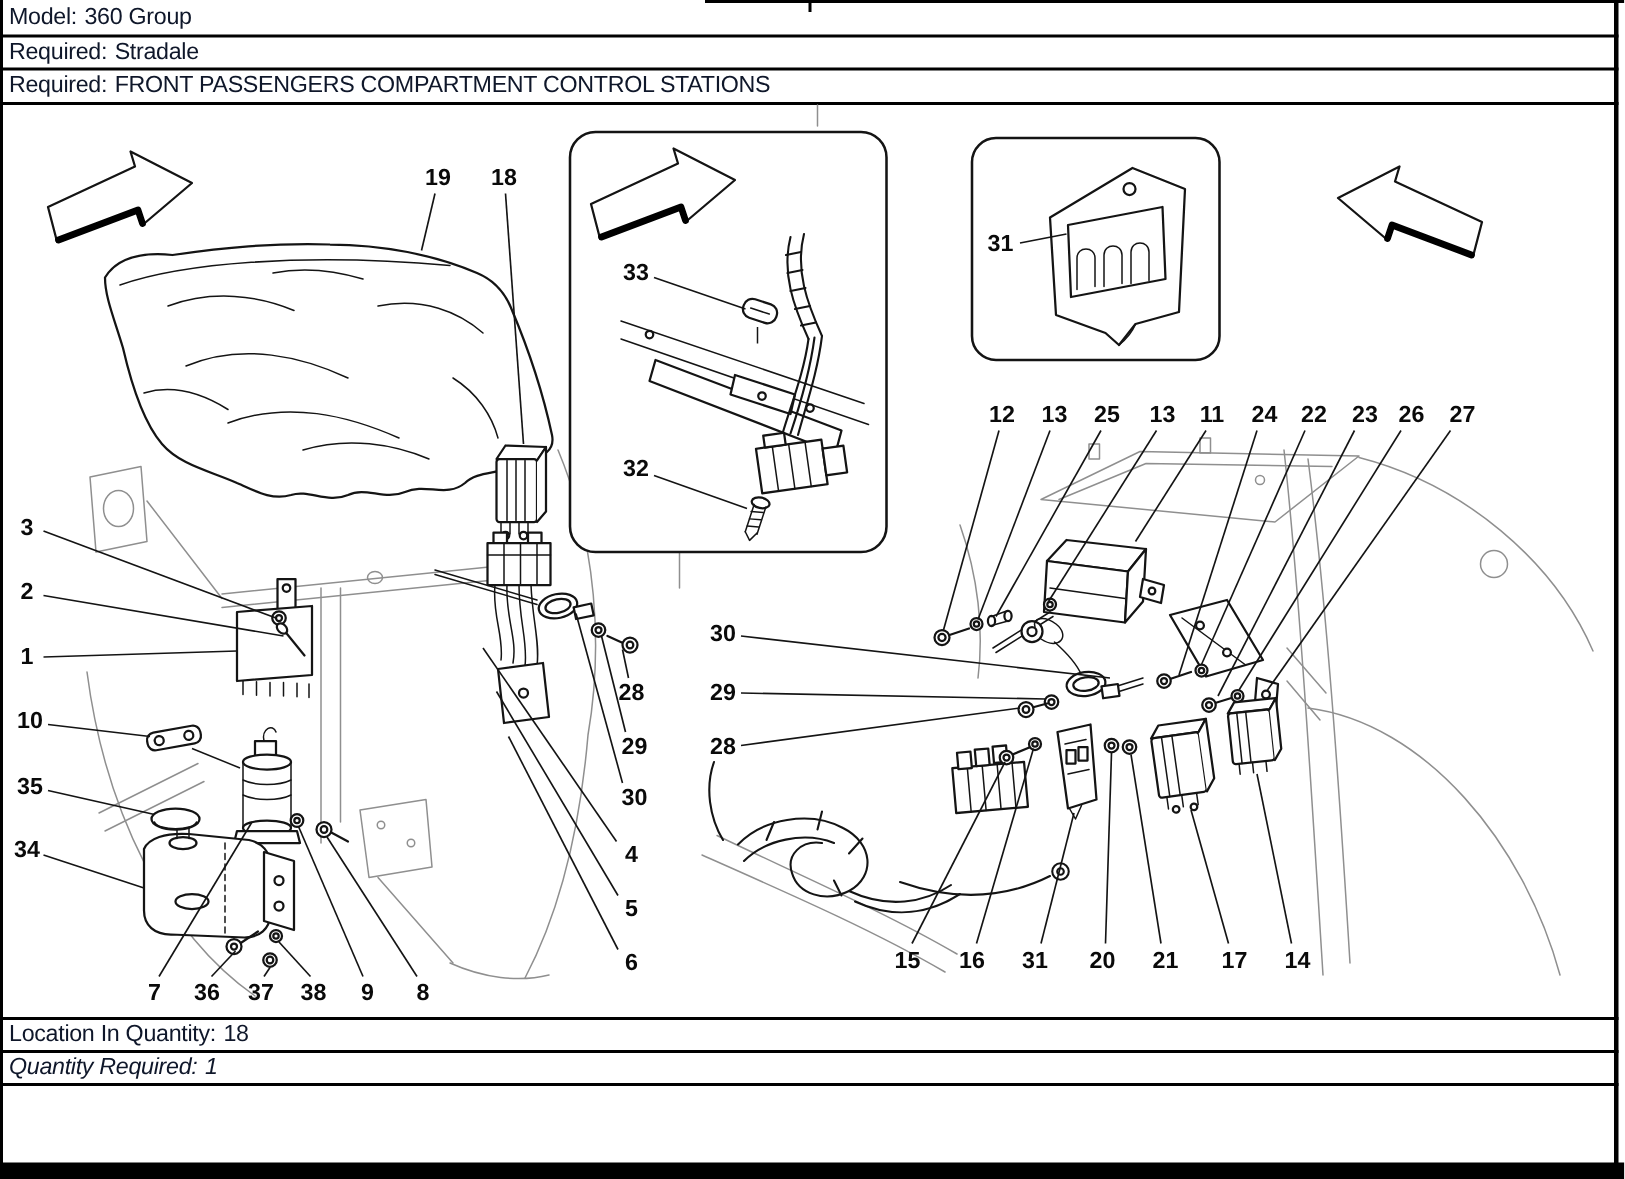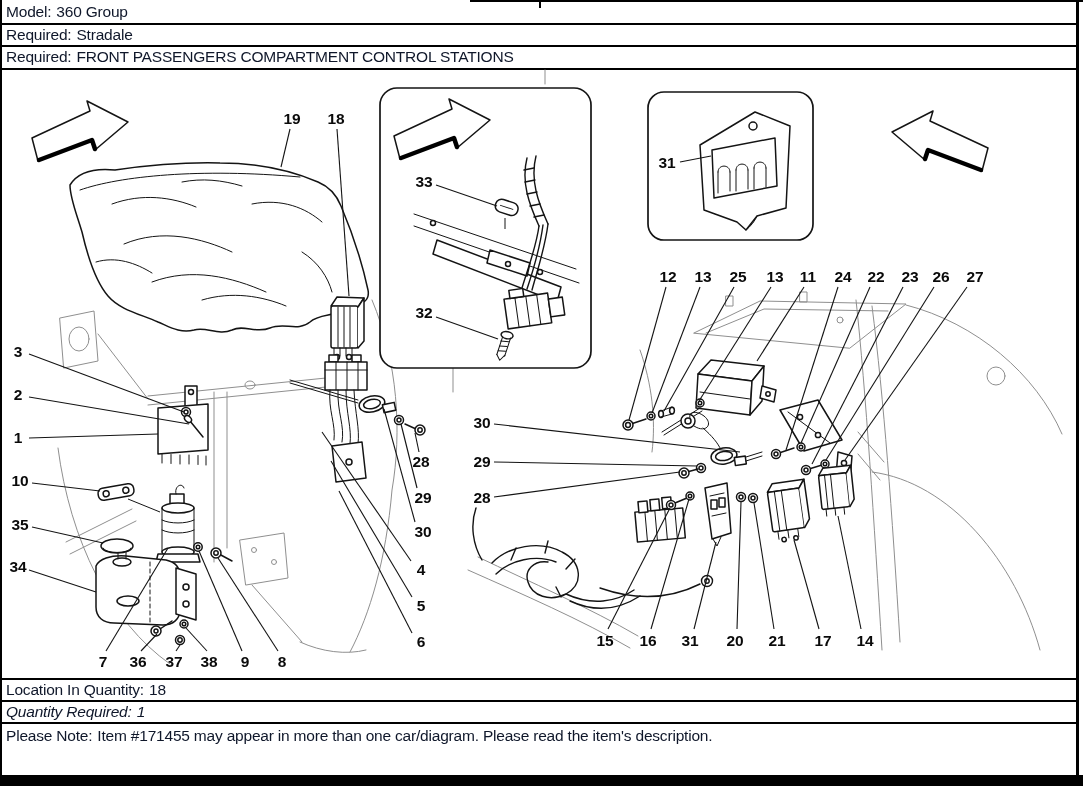--- a/index.html
+++ b/index.html
@@ -465,15 +465,14 @@
           <text x="823" y="645.5" class="callout">17</text>
           <line x1="861" y1="629" x2="838" y2="516" class="leader"></line>
           <text x="865" y="645.5" class="callout">14</text>
         </g>
     </svg>
 
   </div>
 
   <div class="trow" style="top:681px;"><span class="lbl">Location In Quantity:</span><span>18</span></div>
   <div class="trow" style="top:703px;font-style:italic;"><span class="lbl">Quantity Required:</span><span>1</span></div>
-  <div class="trow" style="top:727px;"><span class="lbl">Please Note:</span><span>Item #171455 may appear in more than one car/diagram. Please read the item's description.</span></div>
 
 </div>
 
 </body></html>

